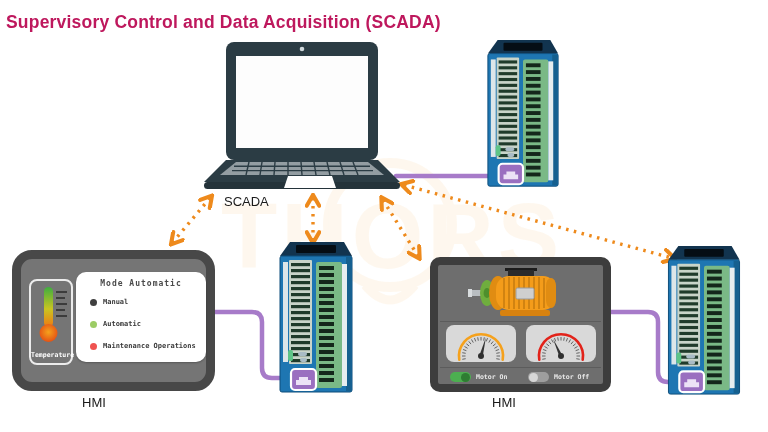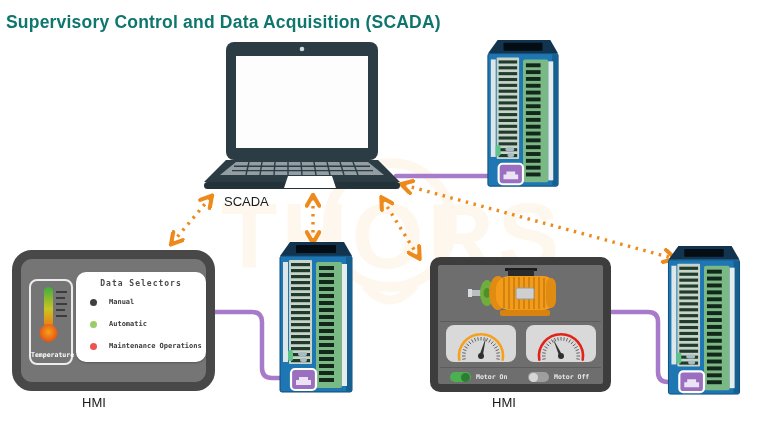--- a/index.html
+++ b/index.html
@@ -1,36 +1,36 @@
 <!DOCTYPE html>
 <html><head>
 <meta charset="utf-8">
 <style>
   html,body{margin:0;padding:0;background:#ffffff;}
   #stage{position:relative;width:768px;height:432px;background:#ffffff;overflow:hidden;
          font-family:"Liberation Sans",sans-serif;}
   .abs{position:absolute;}
-  #title{left:6px;top:12px;font-size:17.5px;font-weight:bold;color:#0f766e;letter-spacing:.2px;}
+  #title{left:6px;top:12px;font-size:17.5px;font-weight:bold;color:#be185d;letter-spacing:.2px;}
   .dev-label{font-size:13px;color:#1a1a1a;}
   #scada-label{left:224px;top:194px;}
   #hmi-left-label{left:82px;top:395px;}
   #hmi-right-label{left:492px;top:395px;}
 
   
   #hmi-left{left:12px;top:250px;width:203px;height:141px;background:#757575;
             border:9px solid #484848;border-radius:20px;box-sizing:border-box;}
   #thermo-panel{left:8px;top:20px;width:44px;height:86px;border:2px solid #ececec;
                 border-radius:8px;box-sizing:border-box;text-align:center;}
   #thermo-label{width:100%;position:absolute;bottom:4px;left:0;color:#fff;
                 font:bold 6.5px "DejaVu Sans Mono",monospace;text-align:center;}
   #mode-panel{left:55px;top:13px;width:130px;height:90px;background:#fff;border-radius:10px;
               box-shadow:0 1px 2px rgba(0,0,0,.25);}
   #mode-title{position:absolute;top:7px;width:100%;text-align:center;color:#4a4a4a;
               font:bold 8px "DejaVu Sans Mono",monospace;letter-spacing:1px;}
-  .mode-option{position:absolute;left:14px;height:10px;display:flex;align-items:center;gap:12px;}
+  .mode-option{position:absolute;left:14px;height:10px;display:flex;align-items:center;gap:6px;}
   .mode-dot{width:7px;height:7px;border-radius:50%;flex:0 0 auto;}
   .mode-label{font:bold 7px "DejaVu Sans Mono",monospace;color:#3a3a3a;white-space:nowrap;}
 
   
   #hmi-right{left:430px;top:257px;width:181px;height:135px;background:#6e6e6e;
              border:8px solid #3d3d3d;border-radius:10px;box-sizing:border-box;}
   .hr{position:absolute;left:2px;right:2px;height:1px;background:#5c5c5c;}
   .gauge-box{position:absolute;top:60px;width:70px;height:37px;background:#d9d9d9;border-radius:8px;}
   .toggle-row{position:absolute;top:107px;display:flex;align-items:center;gap:5px;}
   .toggle-track{width:21px;height:10px;border-radius:5px;position:relative;}
@@ -262,21 +262,21 @@
             <line x1="25" y1="14" x2="34" y2="14"></line>
           <line x1="25" y1="20" x2="36" y2="20"></line>
             <line x1="25" y1="26" x2="34" y2="26"></line>
           <line x1="25" y1="32" x2="36" y2="32"></line>
         </g>
       </svg>
       <div id="thermo-label">Temperature</div>
     </div>
 
     <div class="abs" id="mode-panel">
-      <div id="mode-title">Data Selectors</div>
+      <div id="mode-title">Mode Automatic</div>
       <div class="mode-option" style="top:25px;">
         <span class="mode-dot" style="background: rgb(63, 63, 63);"></span>
         <span class="mode-label">Manual</span>
       </div>
       <div class="mode-option" style="top:47px;justify-content:space-between;">
         <span class="mode-dot" style="background: rgb(156, 204, 101);"></span>
         <span class="mode-label">Automatic</span>
       </div>
       <div class="mode-option" style="top:69px;">
         <span class="mode-dot" style="background: rgb(239, 83, 80);"></span>

